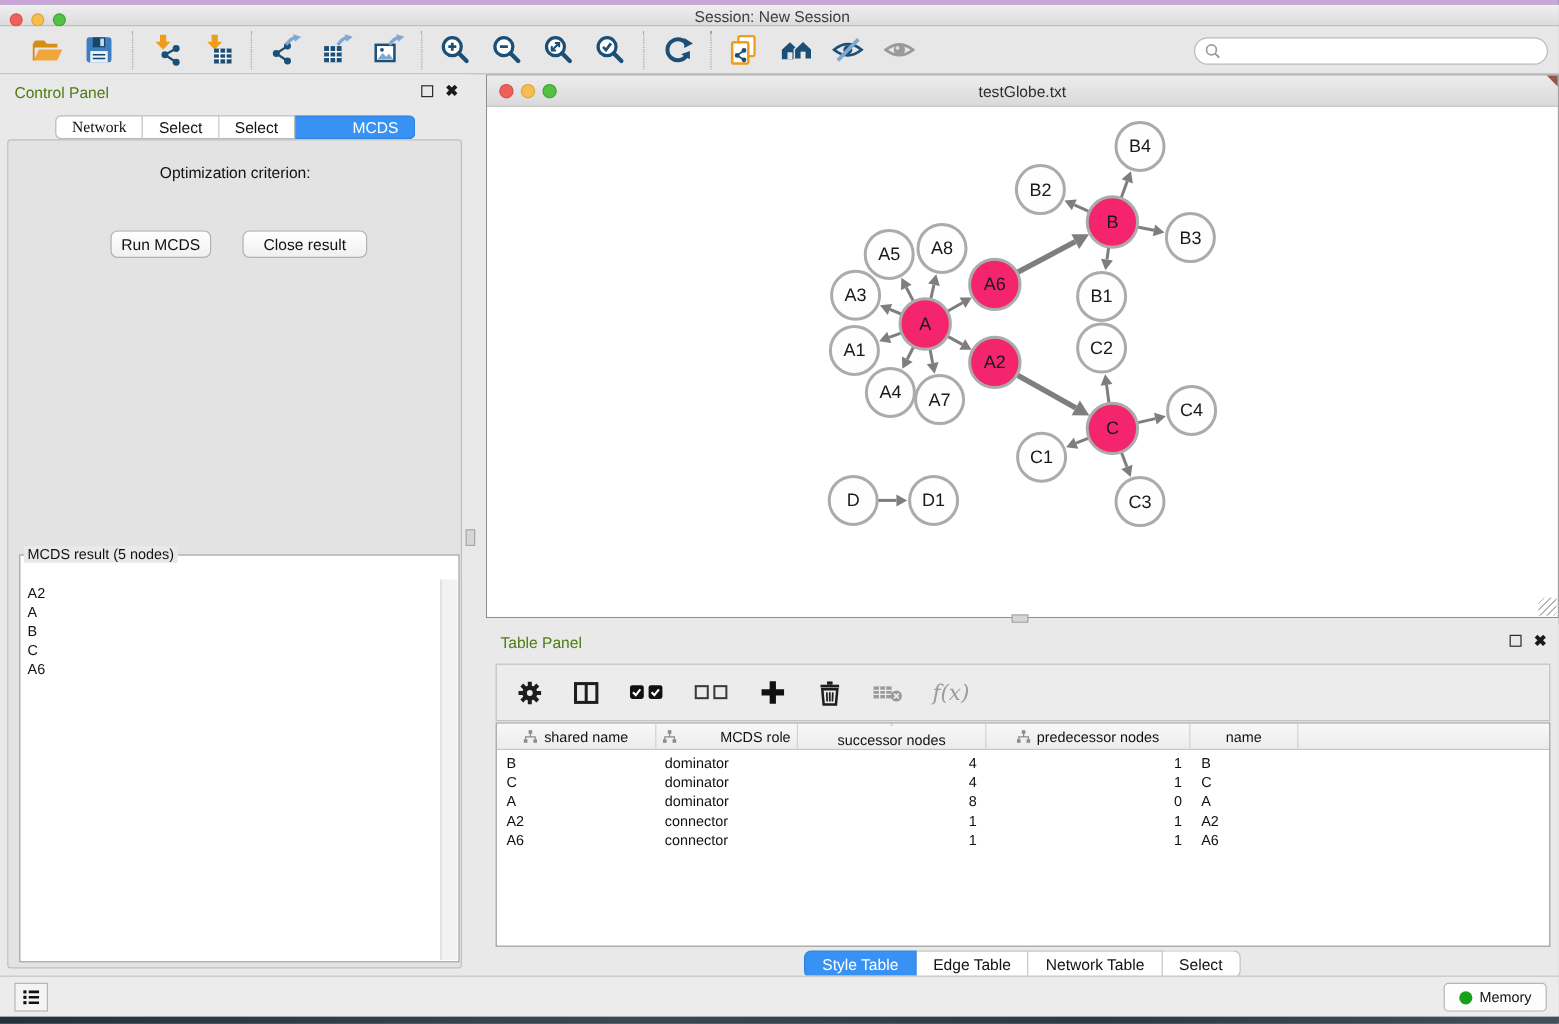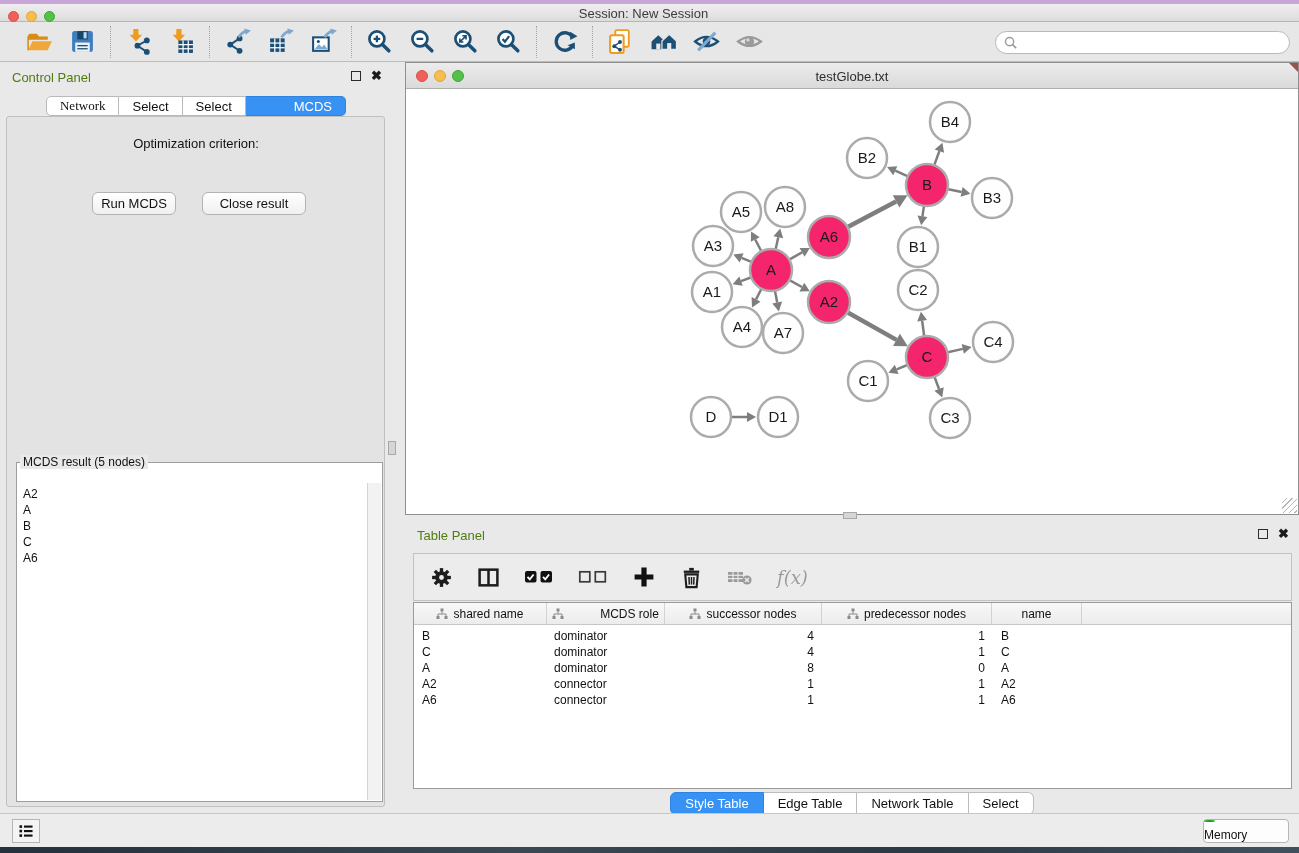--- a/index.html
+++ b/index.html
@@ -89,43 +89,43 @@
   .tp-toolbar { position:absolute; left:8px; top:33px; width:879px; height:48px; background:#ececec;
     border:1px solid #c2c2c2; display:flex; align-items:center; gap:24px; padding-left:16px; }
   .tt-icon { display:block; }
   .fx { font-family:"DejaVu Serif", serif; font-style:italic; font-size:18px; color:#9b9b9b; }
   .dtable { position:absolute; left:8px; top:82px; width:879px; height:187px; background:#fff;
     border:1px solid #9a9a9a; overflow:hidden; }
   .thead { display:flex; height:22px; background:linear-gradient(#f8f8f8,#ececec);
     border-bottom:1px solid #c6c6c6; }
   .th { display:flex; align-items:center; justify-content:center; gap:5px; font-size:12px;
     color:#111; border-right:1px solid #d2d2d2; }
-  .th0{width:133px;} .th1{width:118px;gap:36px;} .th2{width:157px;} .th3{width:170px;} .th4{width:90px; border-right:1px solid #d2d2d2;}
+  .th0{width:133px;} .th1{width:118px;gap:36px;} .th2{width:157px;flex-direction:column;} .th3{width:170px;} .th4{width:90px; border-right:1px solid #d2d2d2;}
   .trow { display:flex; height:16px; align-items:center; }
   .trow:first-child { margin-top:3px; }
   .tcell { font-size:12px; color:#111; white-space:nowrap; }
   .tcell.c0{width:133px; padding-left:8px;} .tcell.c1{width:118px; padding-left:7px;}
   .tcell.c2{width:157px; text-align:right; padding-right:8px;}
   .tcell.c3{width:170px; text-align:right; padding-right:7px;}
   .tcell.c4{width:90px; padding-left:9px;}
   .bt-tabs { position:absolute; left:0; right:0; top:272px; display:flex; justify-content:center; }
   .bt-tab { font-size:13px; padding:3px 14px; background:#fff; border:1px solid #bcbcbc;
     border-left:none; color:#111; height:23px; display:flex; align-items:center; }
   .bt-tab:first-child { border-left:1px solid #bcbcbc; border-radius:6px 0 0 6px; }
   .bt-tab:last-child { border-radius:0 6px 6px 0; }
   .bt-tab.active { background:#3792f4; color:#fff; border-color:#2f82dd; }
 
   
   .status-bar { position:absolute; left:0; top:809px; width:1299px; height:34px; background:#ececec;
     border-top:1px solid #c6c6c6; }
   .sb-list-btn { position:absolute; left:12px; top:5px; width:28px; height:24px; background:#f4f4f4;
     border:1px solid #b5b5b5; display:flex; align-items:center; justify-content:center; }
   .memory-btn { position:absolute; right:10px; top:5px; width:86px; height:24px; background:#fdfdfd;
-    border:1px solid #b5b5b5; border-radius:4px; display:flex; 
-    justify-content:center; gap:6px; font-size:12px; color:#111;flex-direction:column; }
+    border:1px solid #b5b5b5; border-radius:4px; display:flex; align-items:center;
+    justify-content:center; gap:6px; font-size:12px; color:#111; }
   .mem-dot { width:11px; height:11px; border-radius:50%; background:#18a018; }
 </style>
 </head>
 <body>
 
 <div class="top-strip"></div>
 
 <div class="app">
 
   <div class="titlebar">

